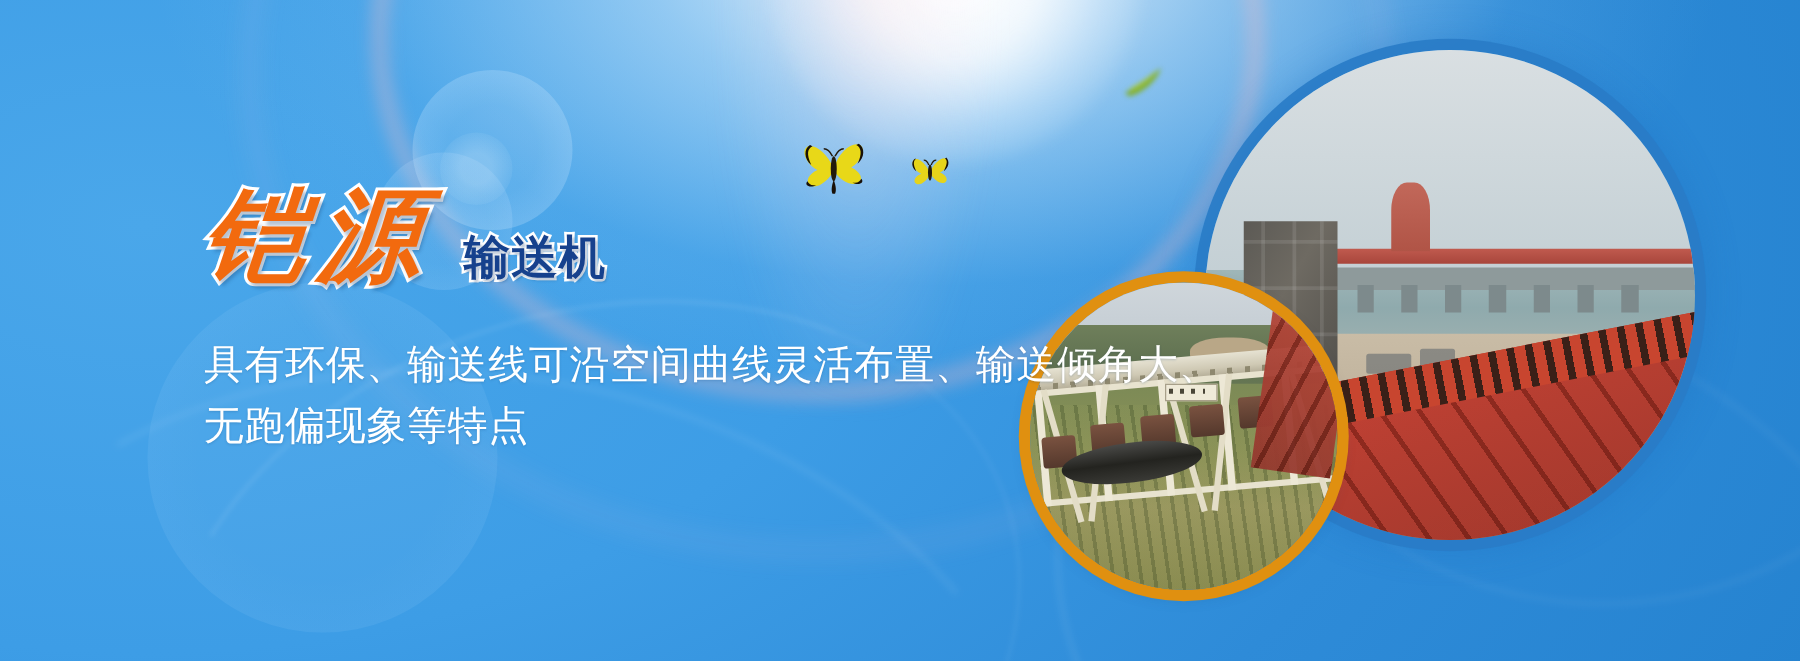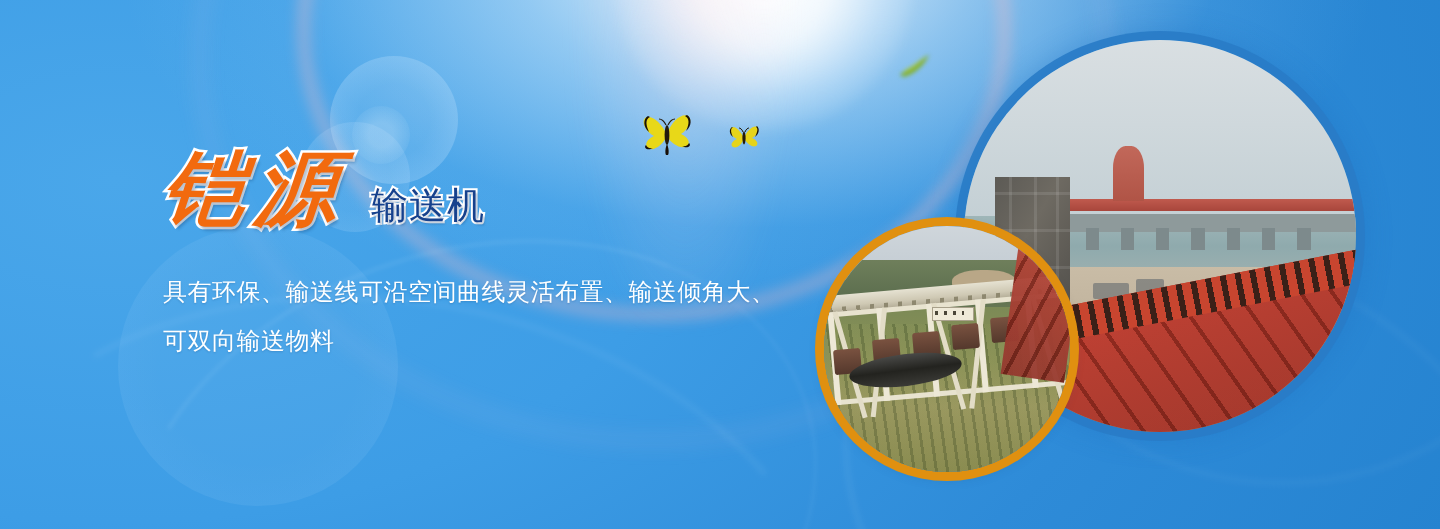--- a/index.html
+++ b/index.html
@@ -57,32 +57,32 @@
     font-family:"Liberation Serif","DejaVu Serif",serif;
     font-size:82px;line-height:82px;font-weight:bold;font-style:italic;
     color:#F26A0E;
     letter-spacing:10px;
     -webkit-text-stroke:5px #FFFFFF;
     paint-order:stroke fill;
     text-shadow:3px 4px 3px rgba(20,60,110,0.30);
     transform:skewX(-5deg);
   }
   .product{
-    font-size:37px;line-height:37px;font-weight:normal;
+    font-size:37px;line-height:37px;font-weight:bold;
     color:#16418D;
     letter-spacing:1px;
     margin-left:24px;margin-bottom:7px;
     -webkit-text-stroke:4px #FFFFFF;
     paint-order:stroke fill;
     text-shadow:2px 3px 2px rgba(20,60,110,0.28);
   }
 
   .desc{margin-top:36px;}
   .desc-line{
-    font-size:24px;line-height:49px;
+    font-size:32px;line-height:49px;
     color:#FFFFFF;
     letter-spacing:0.5px;
     white-space:nowrap;
     position:relative;z-index:6;
     text-shadow:0 1px 2px rgba(12,60,110,0.22);
   }
 
   
   .circle-big{
     position:absolute;left:964px;top:40px;width:392px;height:392px;border-radius:50%;
@@ -185,21 +185,21 @@
   <div class="swoosh s3"></div>
   <div class="swoosh s4"></div>
 
   <div class="copy">
     <div class="title-row">
       <span class="brand">铠源</span>
       <span class="product">输送机</span>
     </div>
     <div class="desc">
       <div class="desc-line">具有环保、输送线可沿空间曲线灵活布置、输送倾角大、</div>
-      <div class="desc-line">可双向输送物料</div>
+      <div class="desc-line">无跑偏现象等特点</div>
     </div>
   </div>
 
   <div class="circle-big">
     <div class="photo">
       <div class="bp-sky"></div>
       <div class="bp-water"></div>
       <div class="bp-ground"></div>
 
       <div class="bp-redtruss"></div>

